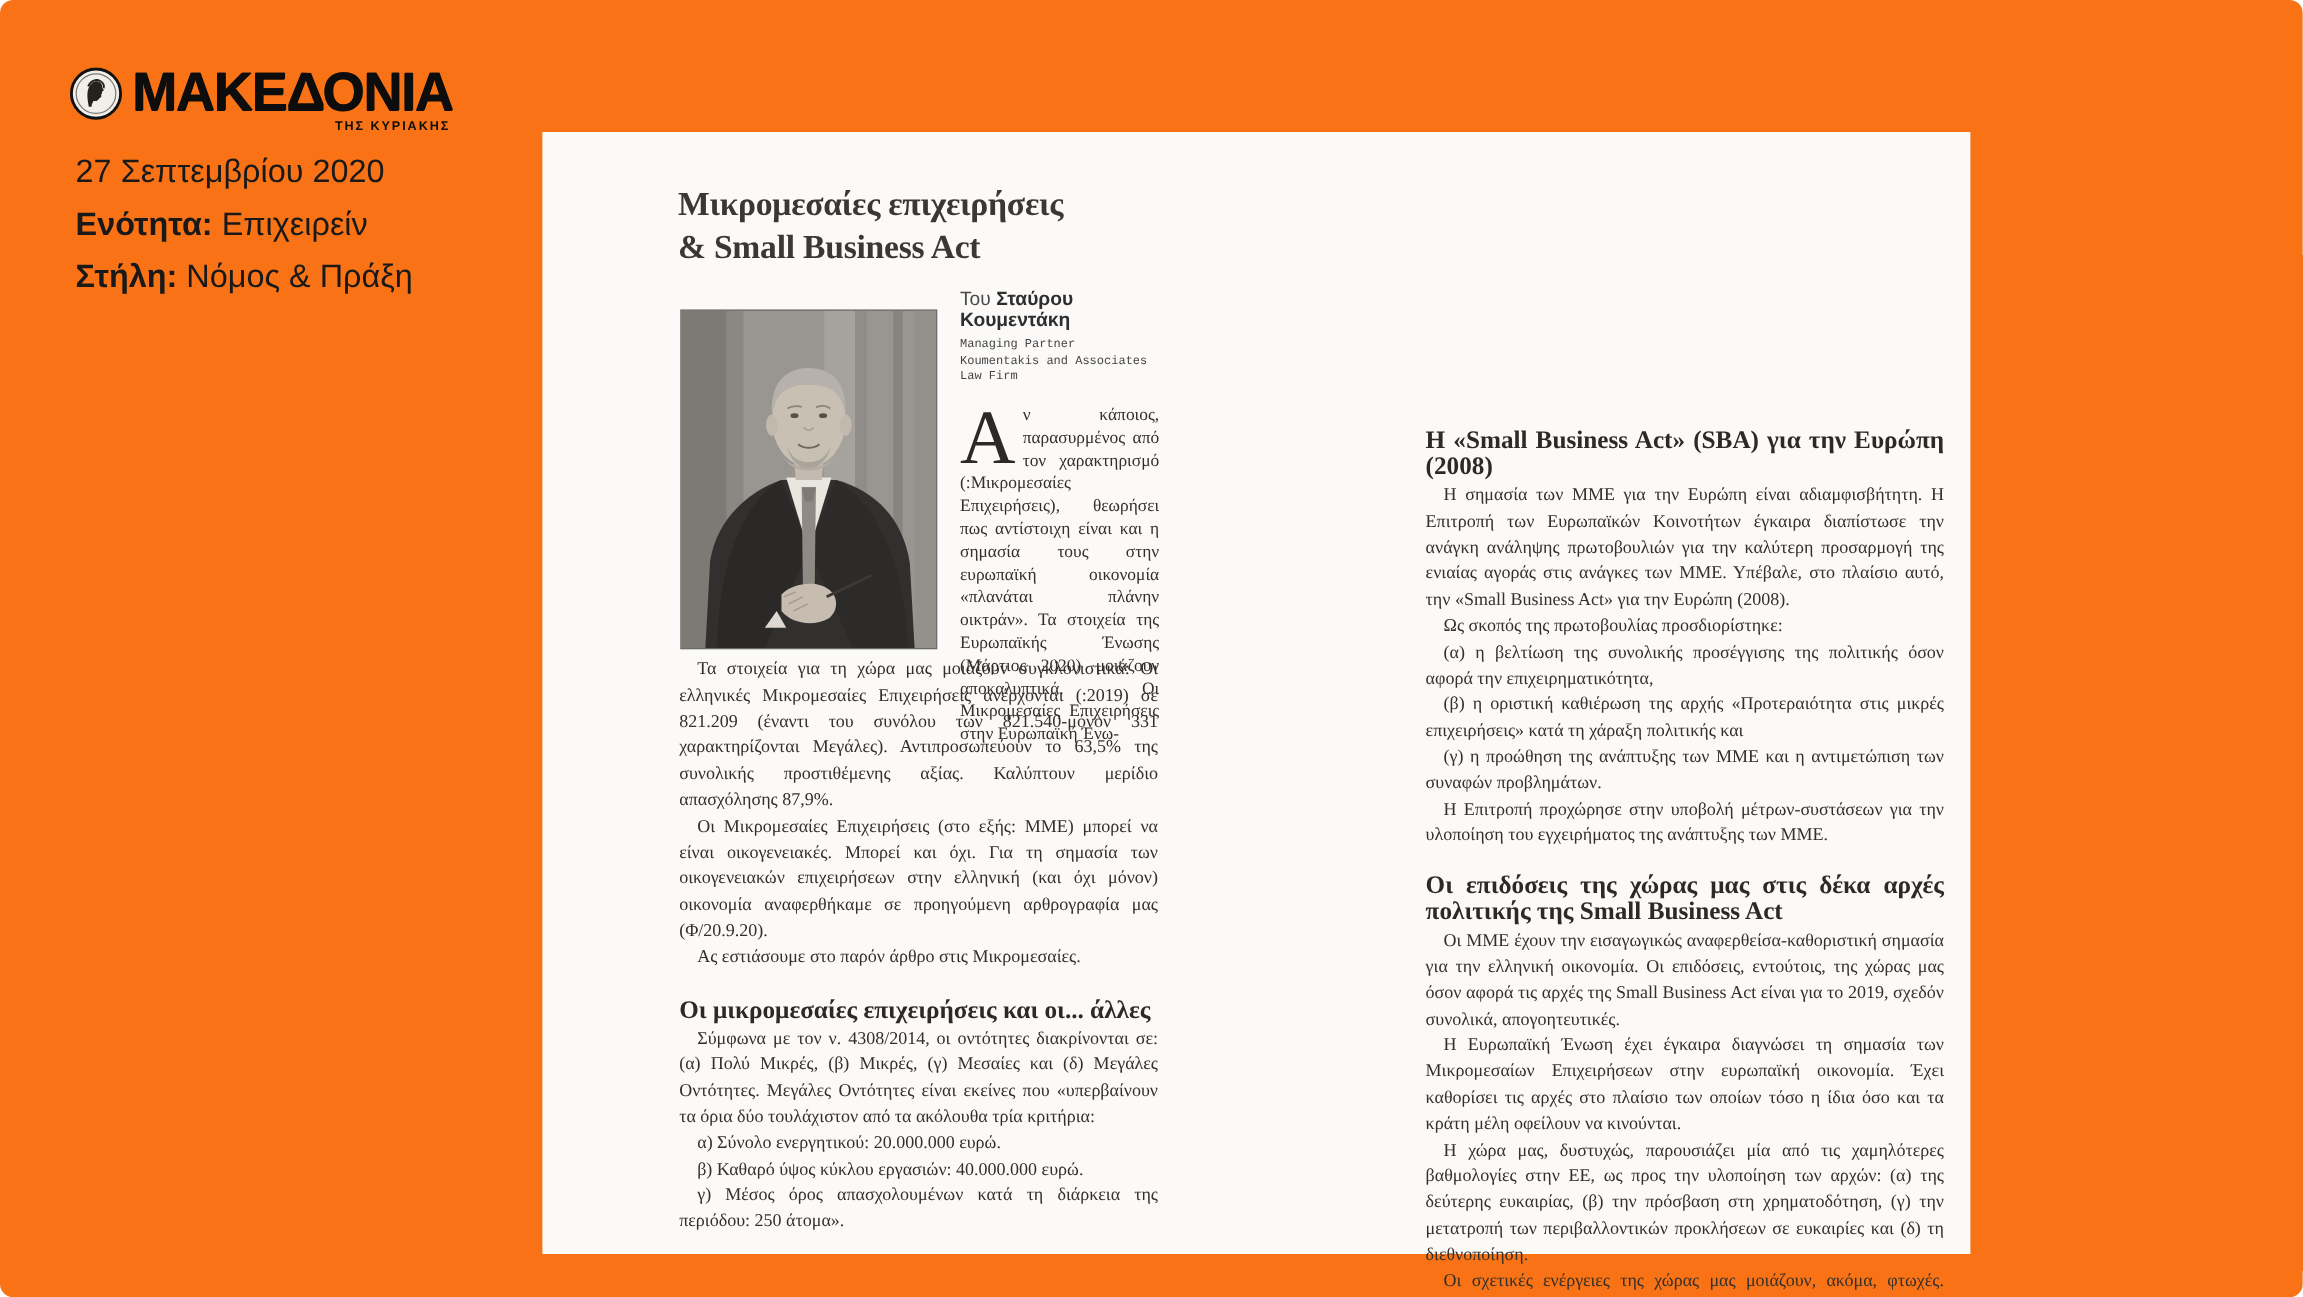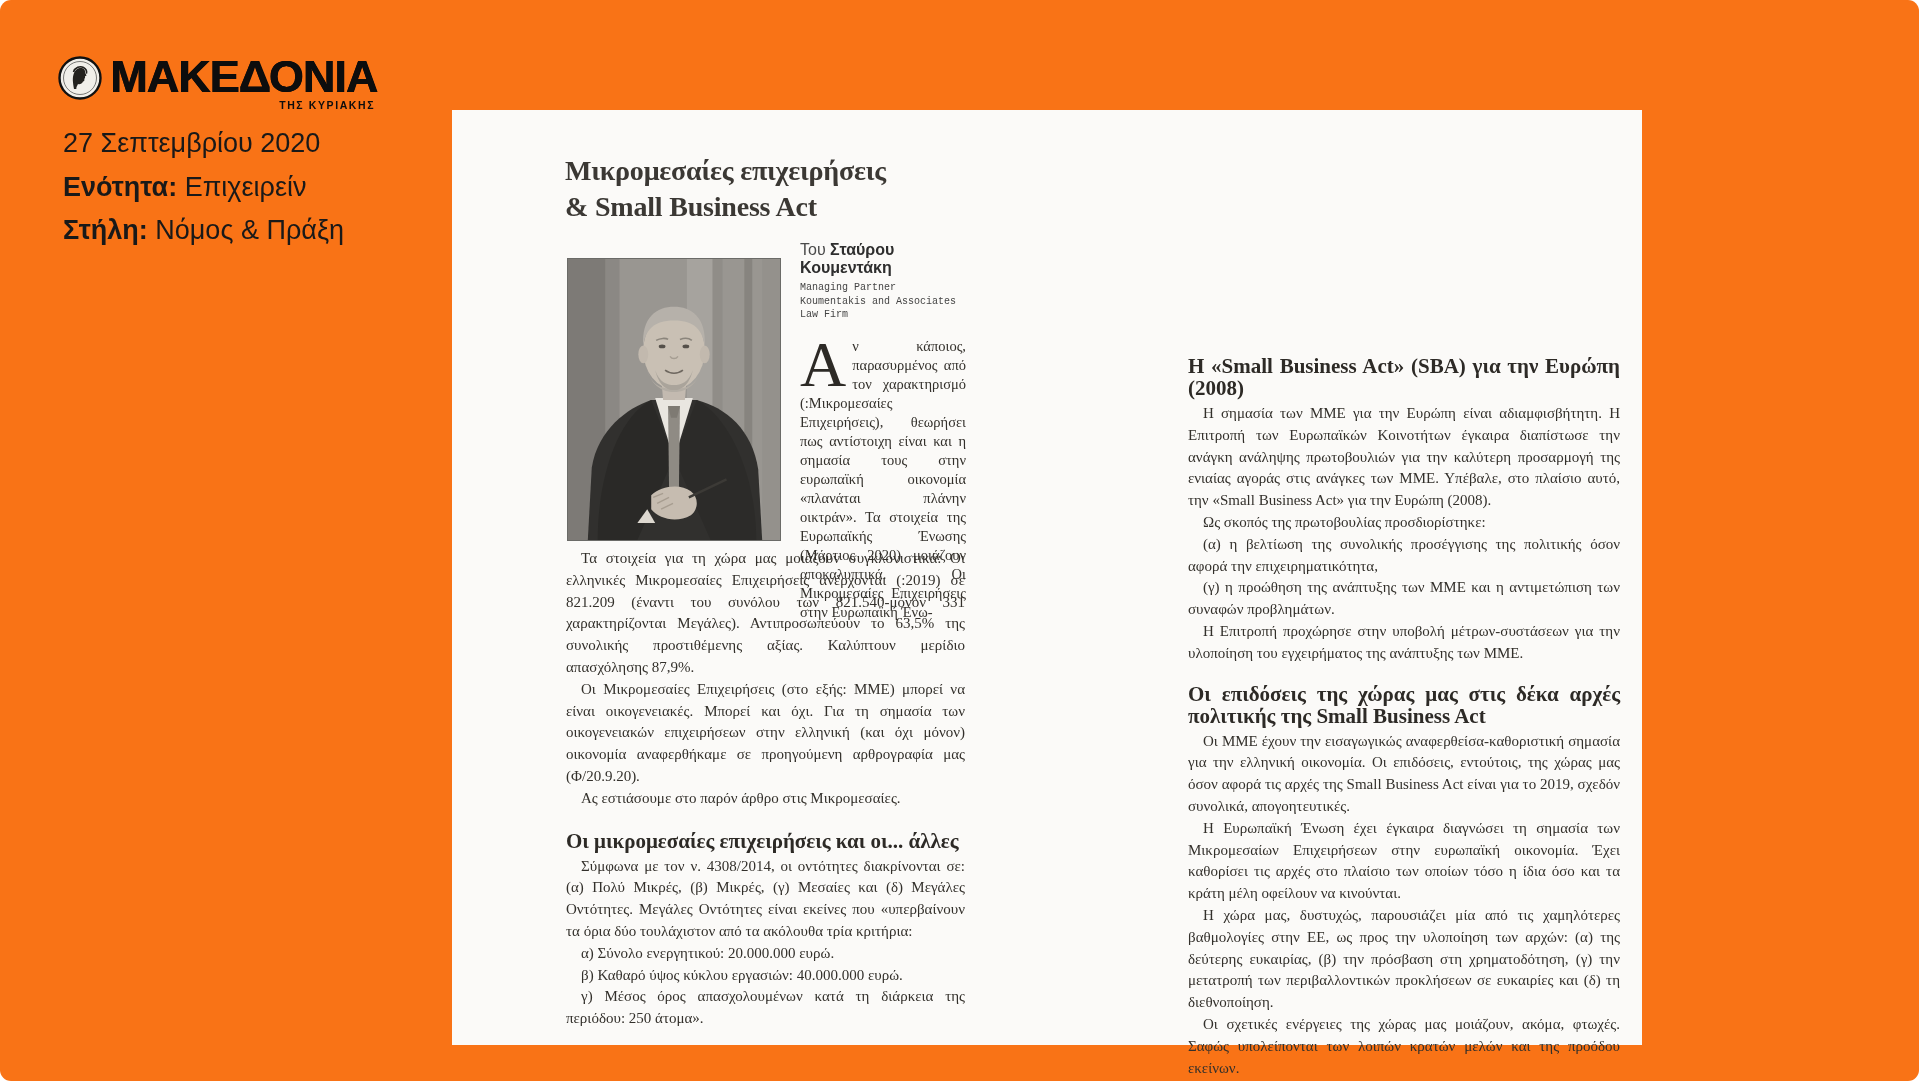--- a/index.html
+++ b/index.html
@@ -161,20 +161,21 @@
     <p>β) Καθαρό ύψος κύκλου εργασιών: 40.000.000 ευρώ.</p>
     <p>γ) Μέσος όρος απασχολουμένων κατά τη διάρκεια της περιόδου: 250 άτομα».</p>
 
   </div>
 
   <div class="right-col">
     <h2 class="subhead first">Η «Small Business Act» (SBA) για την Ευρώπη (2008)</h2>
     <p>Η σημασία των ΜΜΕ για την Ευρώπη είναι αδιαμφισβήτητη. Η Επιτροπή των Ευρωπαϊκών Κοινοτήτων έγκαιρα διαπίστωσε την ανάγκη ανάληψης πρωτοβουλιών για την καλύτερη προσαρμογή της ενιαίας αγοράς στις ανάγκες των ΜΜΕ. Υπέβαλε, στο πλαίσιο αυτό, την «Small Business Act» για την Ευρώπη (2008).</p>
     <p>Ως σκοπός της πρωτοβουλίας προσδιορίστηκε:</p>
     <p>(α) η βελτίωση της συνολικής προσέγγισης της πολιτικής όσον αφορά την επιχειρηματικότητα,</p>
+    <p>(β) η οριστική καθιέρωση της αρχής «Προτεραιότητα στις μικρές επιχειρήσεις» κατά τη χάραξη πολιτικής και</p>
     <p>(γ) η προώθηση της ανάπτυξης των ΜΜΕ και η αντιμετώπιση των συναφών προβλημάτων.</p>
     <p>Η Επιτροπή προχώρησε στην υποβολή μέτρων-συστάσεων για την υλοποίηση του εγχειρήματος της ανάπτυξης των ΜΜΕ.</p>
     <h2 class="subhead">Οι επιδόσεις της χώρας μας στις δέκα αρχές πολιτικής της Small Business Act</h2>
     <p>Οι ΜΜΕ έχουν την εισαγωγικώς αναφερθείσα-καθοριστική σημασία για την ελληνική οικονομία. Οι επιδόσεις, εντούτοις, της χώρας μας όσον αφορά τις αρχές της Small Business Act είναι για το 2019, σχεδόν συνολικά, απογοητευτικές.</p>
     <p>Η Ευρωπαϊκή Ένωση έχει έγκαιρα διαγνώσει τη σημασία των Μικρομεσαίων Επιχειρήσεων στην ευρωπαϊκή οικονομία. Έχει καθορίσει τις αρχές στο πλαίσιο των οποίων τόσο η ίδια όσο και τα κράτη μέλη οφείλουν να κινούνται.</p>
     <p>Η χώρα μας, δυστυχώς, παρουσιάζει μία από τις χαμηλότερες βαθμολογίες στην ΕΕ, ως προς την υλοποίηση των αρχών: (α) της δεύτερης ευκαιρίας, (β) την πρόσβαση στη χρηματοδότηση, (γ) την μετατροπή των περιβαλλοντικών προκλήσεων σε ευκαιρίες και (δ) τη διεθνοποίηση.</p>
     <p>Οι σχετικές ενέργειες της χώρας μας μοιάζουν, ακόμα, φτωχές. Σαφώς υπολείπονται των λοιπών κρατών μελών και της προόδου εκείνων.</p>
 
   </div>
 

